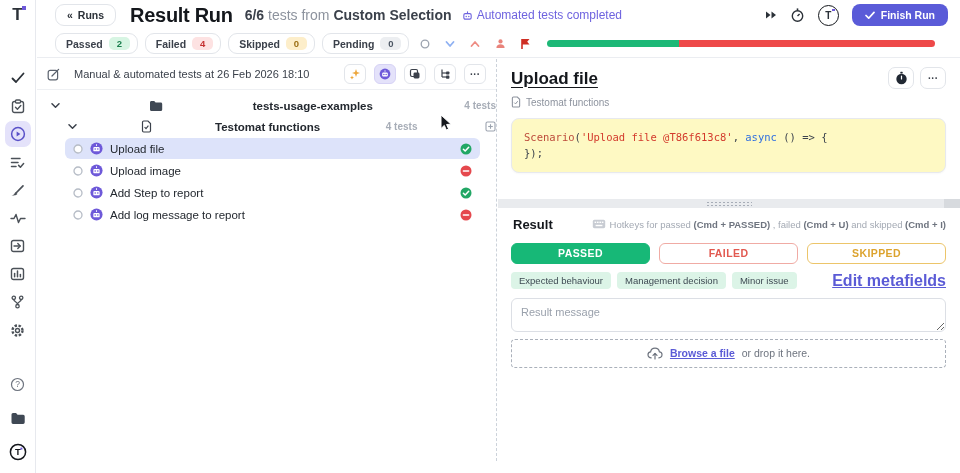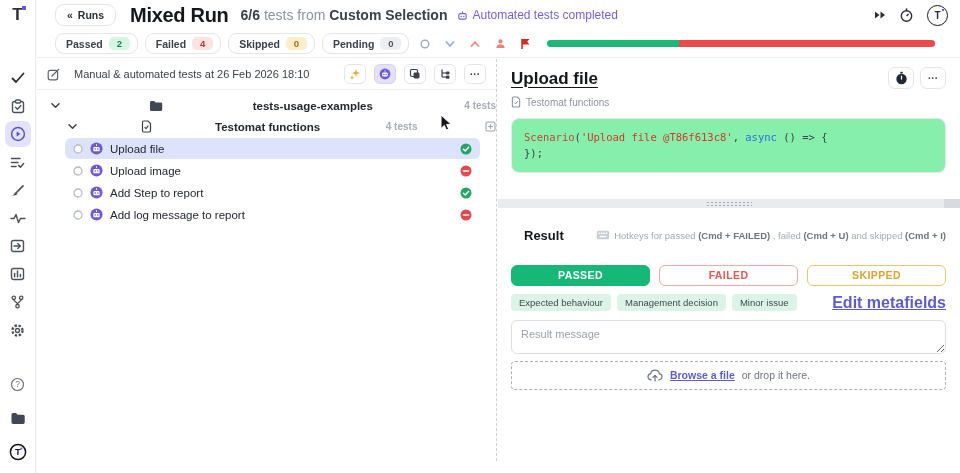--- a/index.html
+++ b/index.html
@@ -48,28 +48,28 @@
   .trow.folder{padding-left:14px;font-weight:700;}
   .trow.suite{padding-left:31px;font-weight:700;}
   .test-row{display:flex;align-items:center;gap:7px;height:21px;margin:1px 16px 1px 28px;padding:0 8px;border-radius:6px;font-size:11.5px;color:#23282f;cursor:pointer;}
   .test-row.selected{background:#dde3fa;}
   .test-row .status{margin-left:auto;}
 
   .detail{position:absolute;left:498px;top:59px;right:0;bottom:0;box-sizing:border-box;padding:8px 14px 0 13px;}
   .d-title{font-size:17px;font-weight:700;color:#14171c;text-decoration:underline;text-decoration-thickness:1px;text-underline-offset:3px;margin:2px 0 0 0;display:inline-block;}
   .d-actions{position:absolute;right:14px;top:8px;display:flex;gap:6px;}
   .d-breadcrumb{display:flex;align-items:center;gap:5px;font-size:10px;color:#8d939e;margin-top:7px;}
-  .codeblock{margin-top:10px;border:1px solid #e7e9ee;border-radius:8px;background:#86efac;padding:10px 12px;font-family:"DejaVu Sans Mono",monospace;font-size:10.5px;line-height:1.55;box-shadow:0 1px 2px rgba(20,23,28,.03);}
+  .codeblock{margin-top:10px;border:1px solid #e7e9ee;border-radius:8px;background:#fef9c3;padding:10px 12px;font-family:"DejaVu Sans Mono",monospace;font-size:10.5px;line-height:1.55;box-shadow:0 1px 2px rgba(20,23,28,.03);}
   .c-pl{color:#3c434d;} .c-str{color:#d33a2c;} .c-fn{color:#bd4a3a;} .c-kw{color:#2f6fe0;}
   .splitter{margin:26px -14px 0 -13px;height:9px;background:#e9ebee;position:relative;}
   .splitter .handle{position:absolute;left:50%;top:2px;transform:translateX(-50%);width:46px;height:5px;background-image:radial-gradient(#a7adb7 0.8px,transparent 0.9px);background-size:4px 3px;}
   .splitter .endseg{position:absolute;right:0;top:0;width:16px;height:9px;background:#d7dade;}
 
   .result-head{display:flex;align-items:center;margin-top:7px;}
-  .result-head h3{margin:13px;font-size:13px;font-weight:800;color:#14171c;}
+  .result-head h3{margin:2px;font-size:13px;font-weight:800;color:#14171c;}
   .hotkeys{margin-left:auto;display:flex;align-items:center;gap:4px;font-size:9.5px;color:#a3a9b3;}
   .hotkeys b{color:#6e747f;}
   .status-btns{display:flex;gap:9px;margin-top:9px;}
   .sbtn{flex:1;height:21px;border-radius:6px;font-size:10.5px;font-weight:700;letter-spacing:.4px;cursor:pointer;font-family:inherit;}
   .sbtn.passed{background:#17b877;border:1px solid #17b877;color:#fff;}
   .sbtn.failed{background:#fff;border:1px solid #f0aba4;color:#e25950;}
   .sbtn.skipped{background:#fff;border:1px solid #ecc56a;color:#dca32e;}
   .tags-row{display:flex;align-items:center;gap:6px;margin-top:8px;}
   .tag{background:#dcf4e7;color:#3e4a53;font-size:9.5px;border-radius:4px;padding:3px 8px;cursor:pointer;}
   .edit-link{margin-left:auto;font-size:16px;font-weight:700;color:#5b5bd6;text-decoration:underline;cursor:pointer;}
@@ -176,21 +176,21 @@
           </svg>
         </div>
       </div>
   </aside>
 
   <header class="topbar">
     <button class="btn-runs">
       <span>«</span>
       <span>Runs</span>
     </button>
-    <h1 class="page-title">Mixed Run</h1>
+    <h1 class="page-title">Result Run</h1>
     <span class="sub">
       <b>6/6</b>
       <span>tests from</span>
       <b>Custom Selection</b>
     </span>
     <a class="auto-link">
       <span>
         <svg width="11" height="11" viewBox="0 0 12 12">
             <rect x="2" y="4" width="8" height="6" rx="1.5" fill="none" stroke="#6e63df" stroke-width="1.2"></rect>
             <circle cx="4.6" cy="7" r="0.8" fill="#6e63df"></circle>
@@ -211,20 +211,28 @@
         <svg width="15" height="16" viewBox="0 0 15 16">
             <circle cx="7.5" cy="9" r="5.2" fill="none" stroke="#2b3138" stroke-width="1.4"></circle>
             <line x1="7.5" y1="1.4" x2="7.5" y2="3.6" stroke="#2b3138" stroke-width="1.6"></line>
             <line x1="7.5" y1="9" x2="9.6" y2="7" stroke="#2b3138" stroke-width="1.4"></line>
           </svg>
       </span>
       <span class="avatar">
           <span>T</span>
           <span class="dot"></span>
         </span>
+      <button class="btn-finish">
+        <span>
+          <svg width="10" height="9" viewBox="0 0 10 9">
+              <polyline points="1,4.5 3.7,7.2 9,1.4" fill="none" stroke="#fff" stroke-width="1.7" stroke-linecap="round" stroke-linejoin="round"></polyline>
+            </svg>
+        </span>
+        <span>Finish Run</span>
+      </button>
     </div>
   </header>
 
   <div class="filterbar">
     <span id="badges" style="display:flex;gap:7px;">
         <button class="badge">
           <span>Passed</span>
           <span class="chip" style="background: rgb(215, 245, 227); color: rgb(26, 127, 78);">2</span>
         </button>
         <button class="badge">
@@ -485,21 +493,21 @@
         <span>
           <svg width="14" height="10" viewBox="0 0 14 10">
               <rect x="0.8" y="0.8" width="12.4" height="8.4" rx="1.6" fill="#c8ccd3"></rect>
               <rect x="2.6" y="2.6" width="1.6" height="1.4" fill="#fff"></rect>
               <rect x="5" y="2.6" width="1.6" height="1.4" fill="#fff"></rect>
               <rect x="7.4" y="2.6" width="1.6" height="1.4" fill="#fff"></rect>
               <rect x="9.8" y="2.6" width="1.6" height="1.4" fill="#fff"></rect>
               <rect x="3.6" y="5.8" width="6.8" height="1.4" fill="#fff"></rect>
             </svg>
         </span>
-        <span id="hotkeys-text"><span>Hotkeys for passed </span><b>(Cmd + FAILED)</b><span> , failed </span><b>(Cmd + U)</b><span> and skipped </span><b>(Cmd + I)</b></span>
+        <span id="hotkeys-text"><span>Hotkeys for passed </span><b>(Cmd + PASSED)</b><span> , failed </span><b>(Cmd + U)</b><span> and skipped </span><b>(Cmd + I)</b></span>
       </div>
     </div>
 
     <div class="status-btns" id="status-btns">
         <button class="sbtn passed">PASSED</button>
         <button class="sbtn failed">FAILED</button>
         <button class="sbtn skipped">SKIPPED</button>
       </div>
 
     <div class="tags-row">

